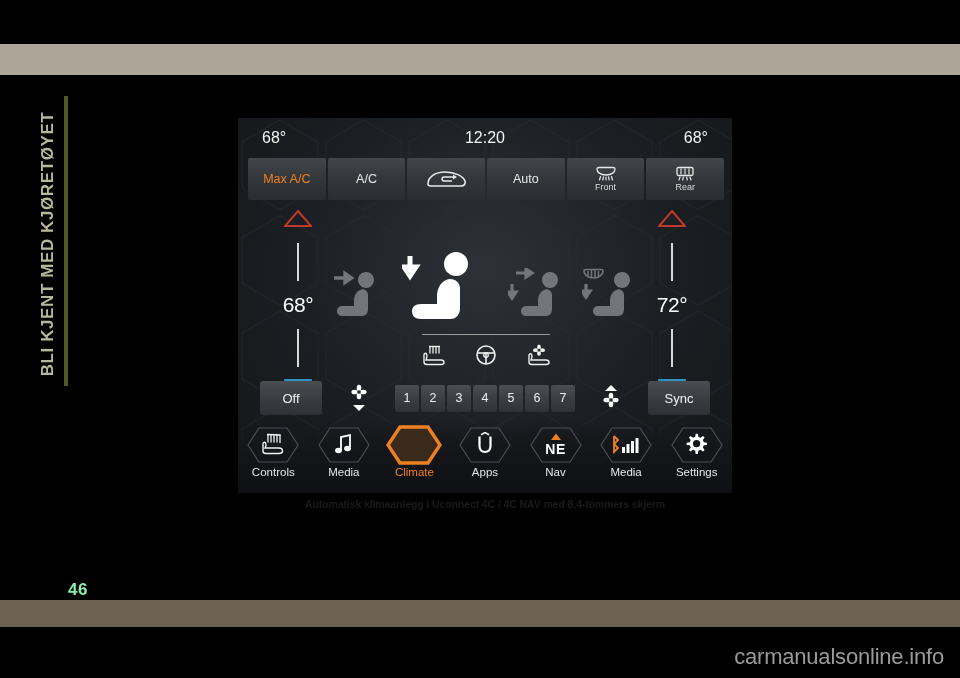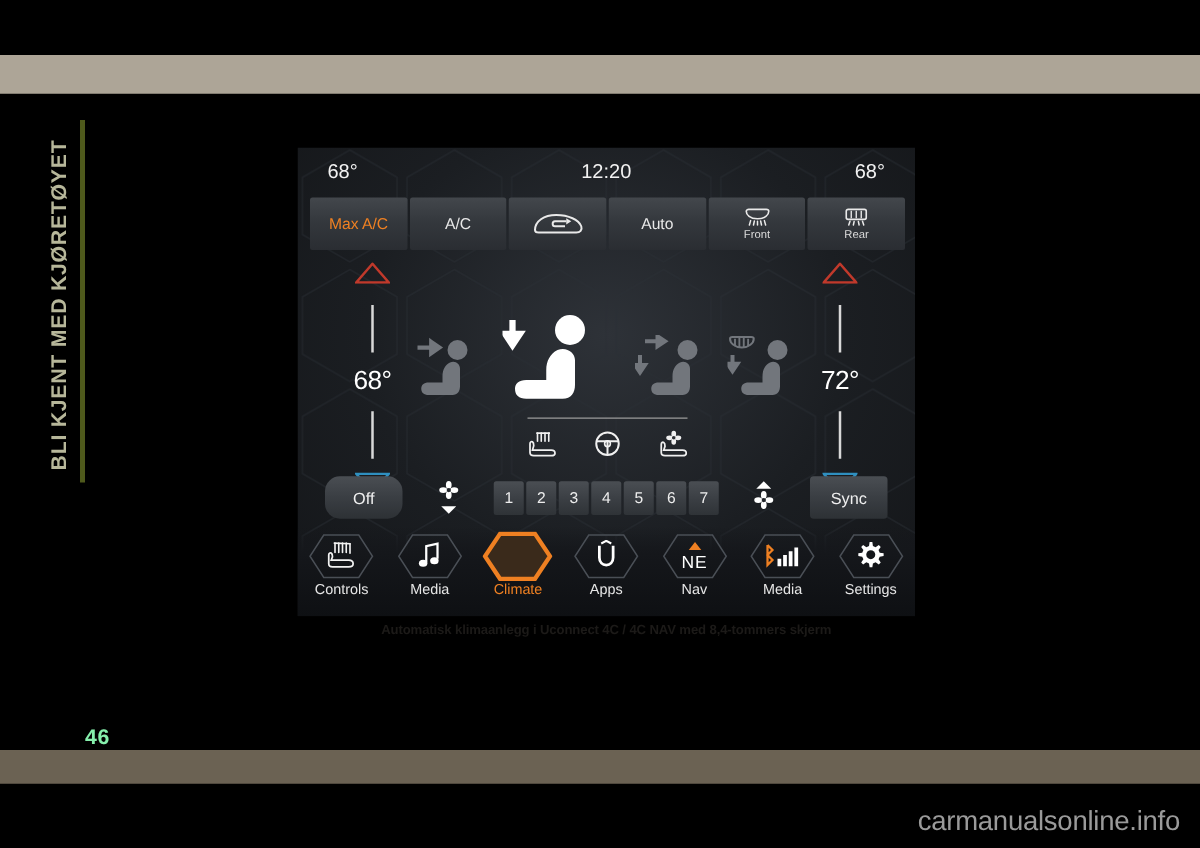--- a/index.html
+++ b/index.html
@@ -212,21 +212,21 @@
     align-items: center;
   }
   .pillbtn {
     background: linear-gradient(180deg,#4a4e53 0%,#3a3e43 50%,#2d3135 100%);
     color: #f0f0f0;
     font-size: 13px;
     border-radius: 3px;
     display:flex; align-items:center; justify-content:center;
     height: 34px;
   }
-  .btn-off  { position:absolute; left: 22px;  width: 62px; border-radius: 12px; }
+  .btn-off  { position:absolute; left: 22px;  width: 62px; }
   .btn-sync { position:absolute; right: 22px; width: 62px; }
   .fan-dn  { position:absolute; left: 110px; display:flex; flex-direction:column; align-items:center; }
   .fan-up  { position:absolute; right:110px; display:flex; flex-direction:column-reverse; align-items:center; }
   .fan-steps {
     position:absolute; left:0; width:100%;
     display:flex; justify-content:center; gap:2px;
   }
   .step {
     width: 24px; height: 27px;
     background: linear-gradient(180deg,#4a4e53 0%,#3a3e43 55%,#2f3337 100%);
@@ -559,21 +559,21 @@
 
     <div class="navitem">
       <div class="navhex">
         <svg width="56" height="40" viewBox="0 0 56 40" style="position:absolute;left:0;top:0;">
           <path d="M14 3 L42 3 L53 20 L42 37 L14 37 L3 20 Z" fill="none" stroke="#4a4f56" stroke-width="1.2"></path>
         </svg>
         <span style="position:relative;display:block;text-align:center;">
           <svg width="14" height="8" viewBox="0 0 14 8" style="display:block;margin:0 auto;">
               <path d="M7 0.5 L12 7 L2 7 Z" fill="#ef8022"></path>
             </svg>
-          <span style="display:block;color:#ffffff;font-size:14px;font-weight:normal;letter-spacing:0.5px;">NE</span>
+          <span style="display:block;color:#ffffff;font-size:14px;font-weight:bold;letter-spacing:0.5px;">NE</span>
         </span>
       </div>
       <div class="navlabel">Nav</div>
     </div>
 
     <div class="navitem">
       <div class="navhex">
         <svg width="56" height="40" viewBox="0 0 56 40" style="position:absolute;left:0;top:0;">
           <path d="M14 3 L42 3 L53 20 L42 37 L14 37 L3 20 Z" fill="none" stroke="#4a4f56" stroke-width="1.2"></path>
         </svg>

